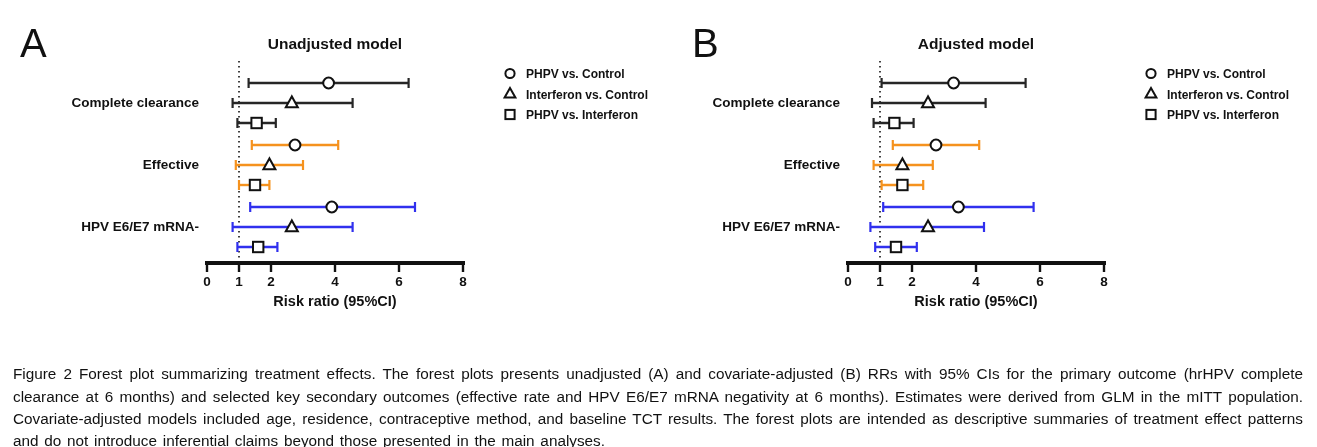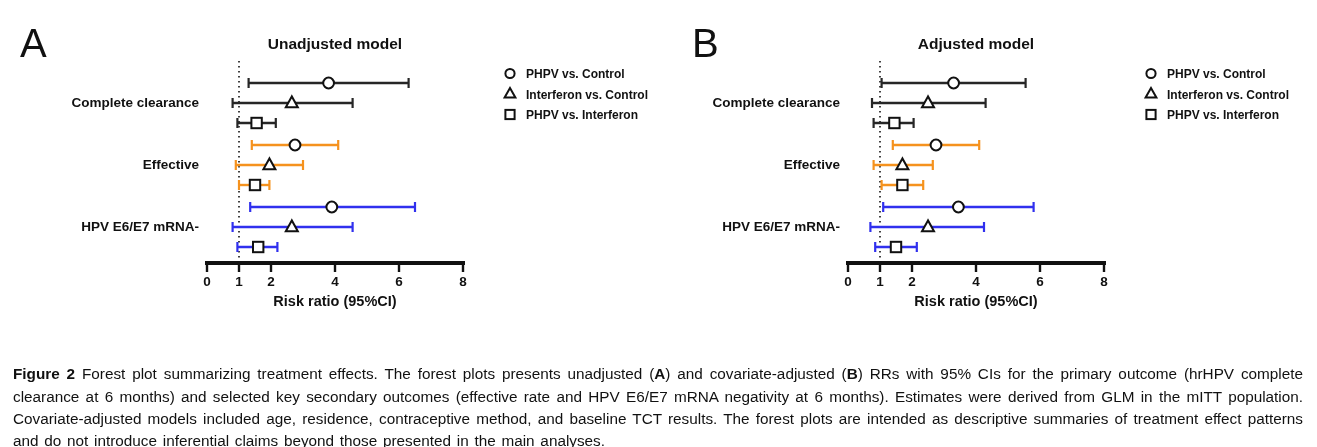--- a/index.html
+++ b/index.html
@@ -7,21 +7,21 @@
     width:1317px;height:447px;overflow:hidden;position:relative;
     font-family:"Liberation Sans",sans-serif;color:#1a1a1a;
   }
   #figure-area{position:absolute;left:0;top:0;width:1317px;height:330px;}
   #forest-svg{display:block;}
   #caption{
     position:absolute;left:13px;right:14px;top:348px;
     font-size:15.3px;line-height:22.2px;text-align:justify;
     color:#111111;word-spacing:1.5px;
   }
-  #caption b{font-weight:bold;}
+  #caption b{font-weight:normal;}
 </style>
 </head>
 <body>
 
 <div id="figure-area">
   <svg id="forest-svg" width="1317" height="330" viewBox="0 0 1317 330" xmlns="http://www.w3.org/2000/svg">
       <text x="20" y="57" font-size="40" text-anchor="start" font-weight="normal" fill="#111111" font-family="&quot;Liberation Sans&quot;,sans-serif">A</text>
       <text x="335" y="49" font-size="15.5" text-anchor="middle" font-weight="bold" fill="#111111" font-family="&quot;Liberation Sans&quot;,sans-serif">Unadjusted model</text>
       <line x1="239" y1="61" x2="239" y2="263" stroke="#111111" stroke-width="1.6" stroke-dasharray="1.6,3.4"></line>
       <line x1="248.6" y1="83" x2="408.6" y2="83" stroke="#262626" stroke-width="2.4"></line>

